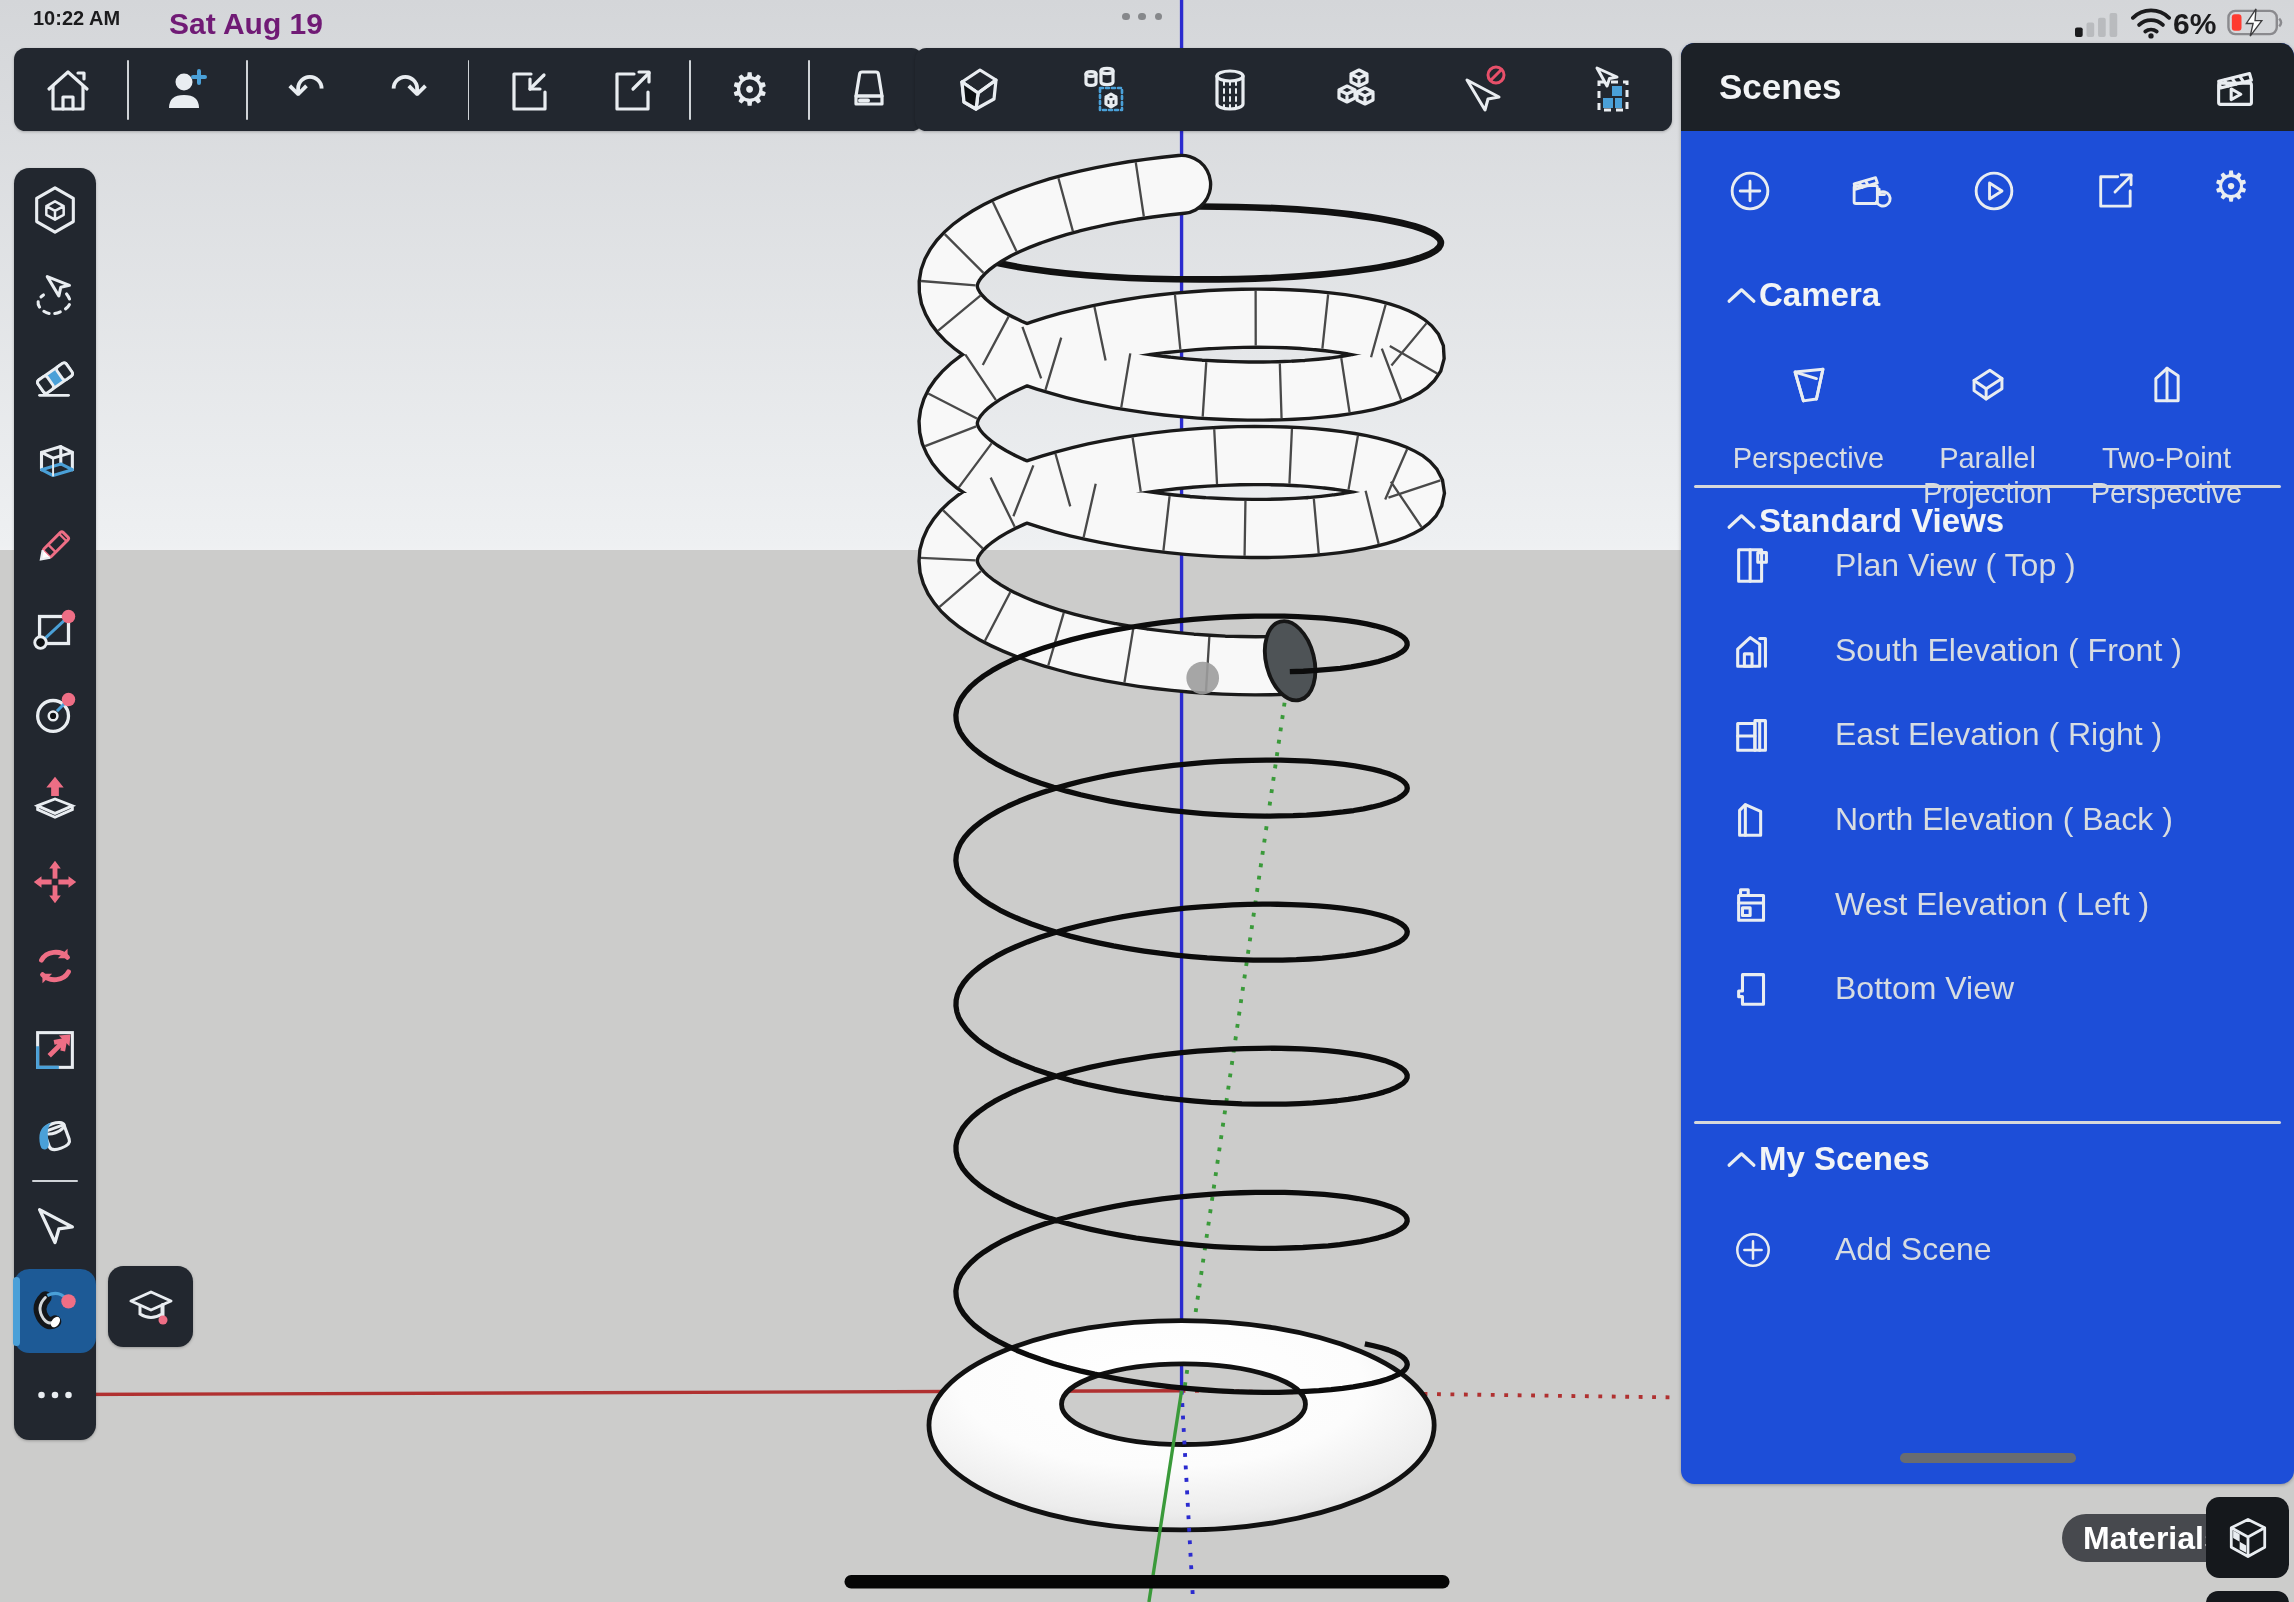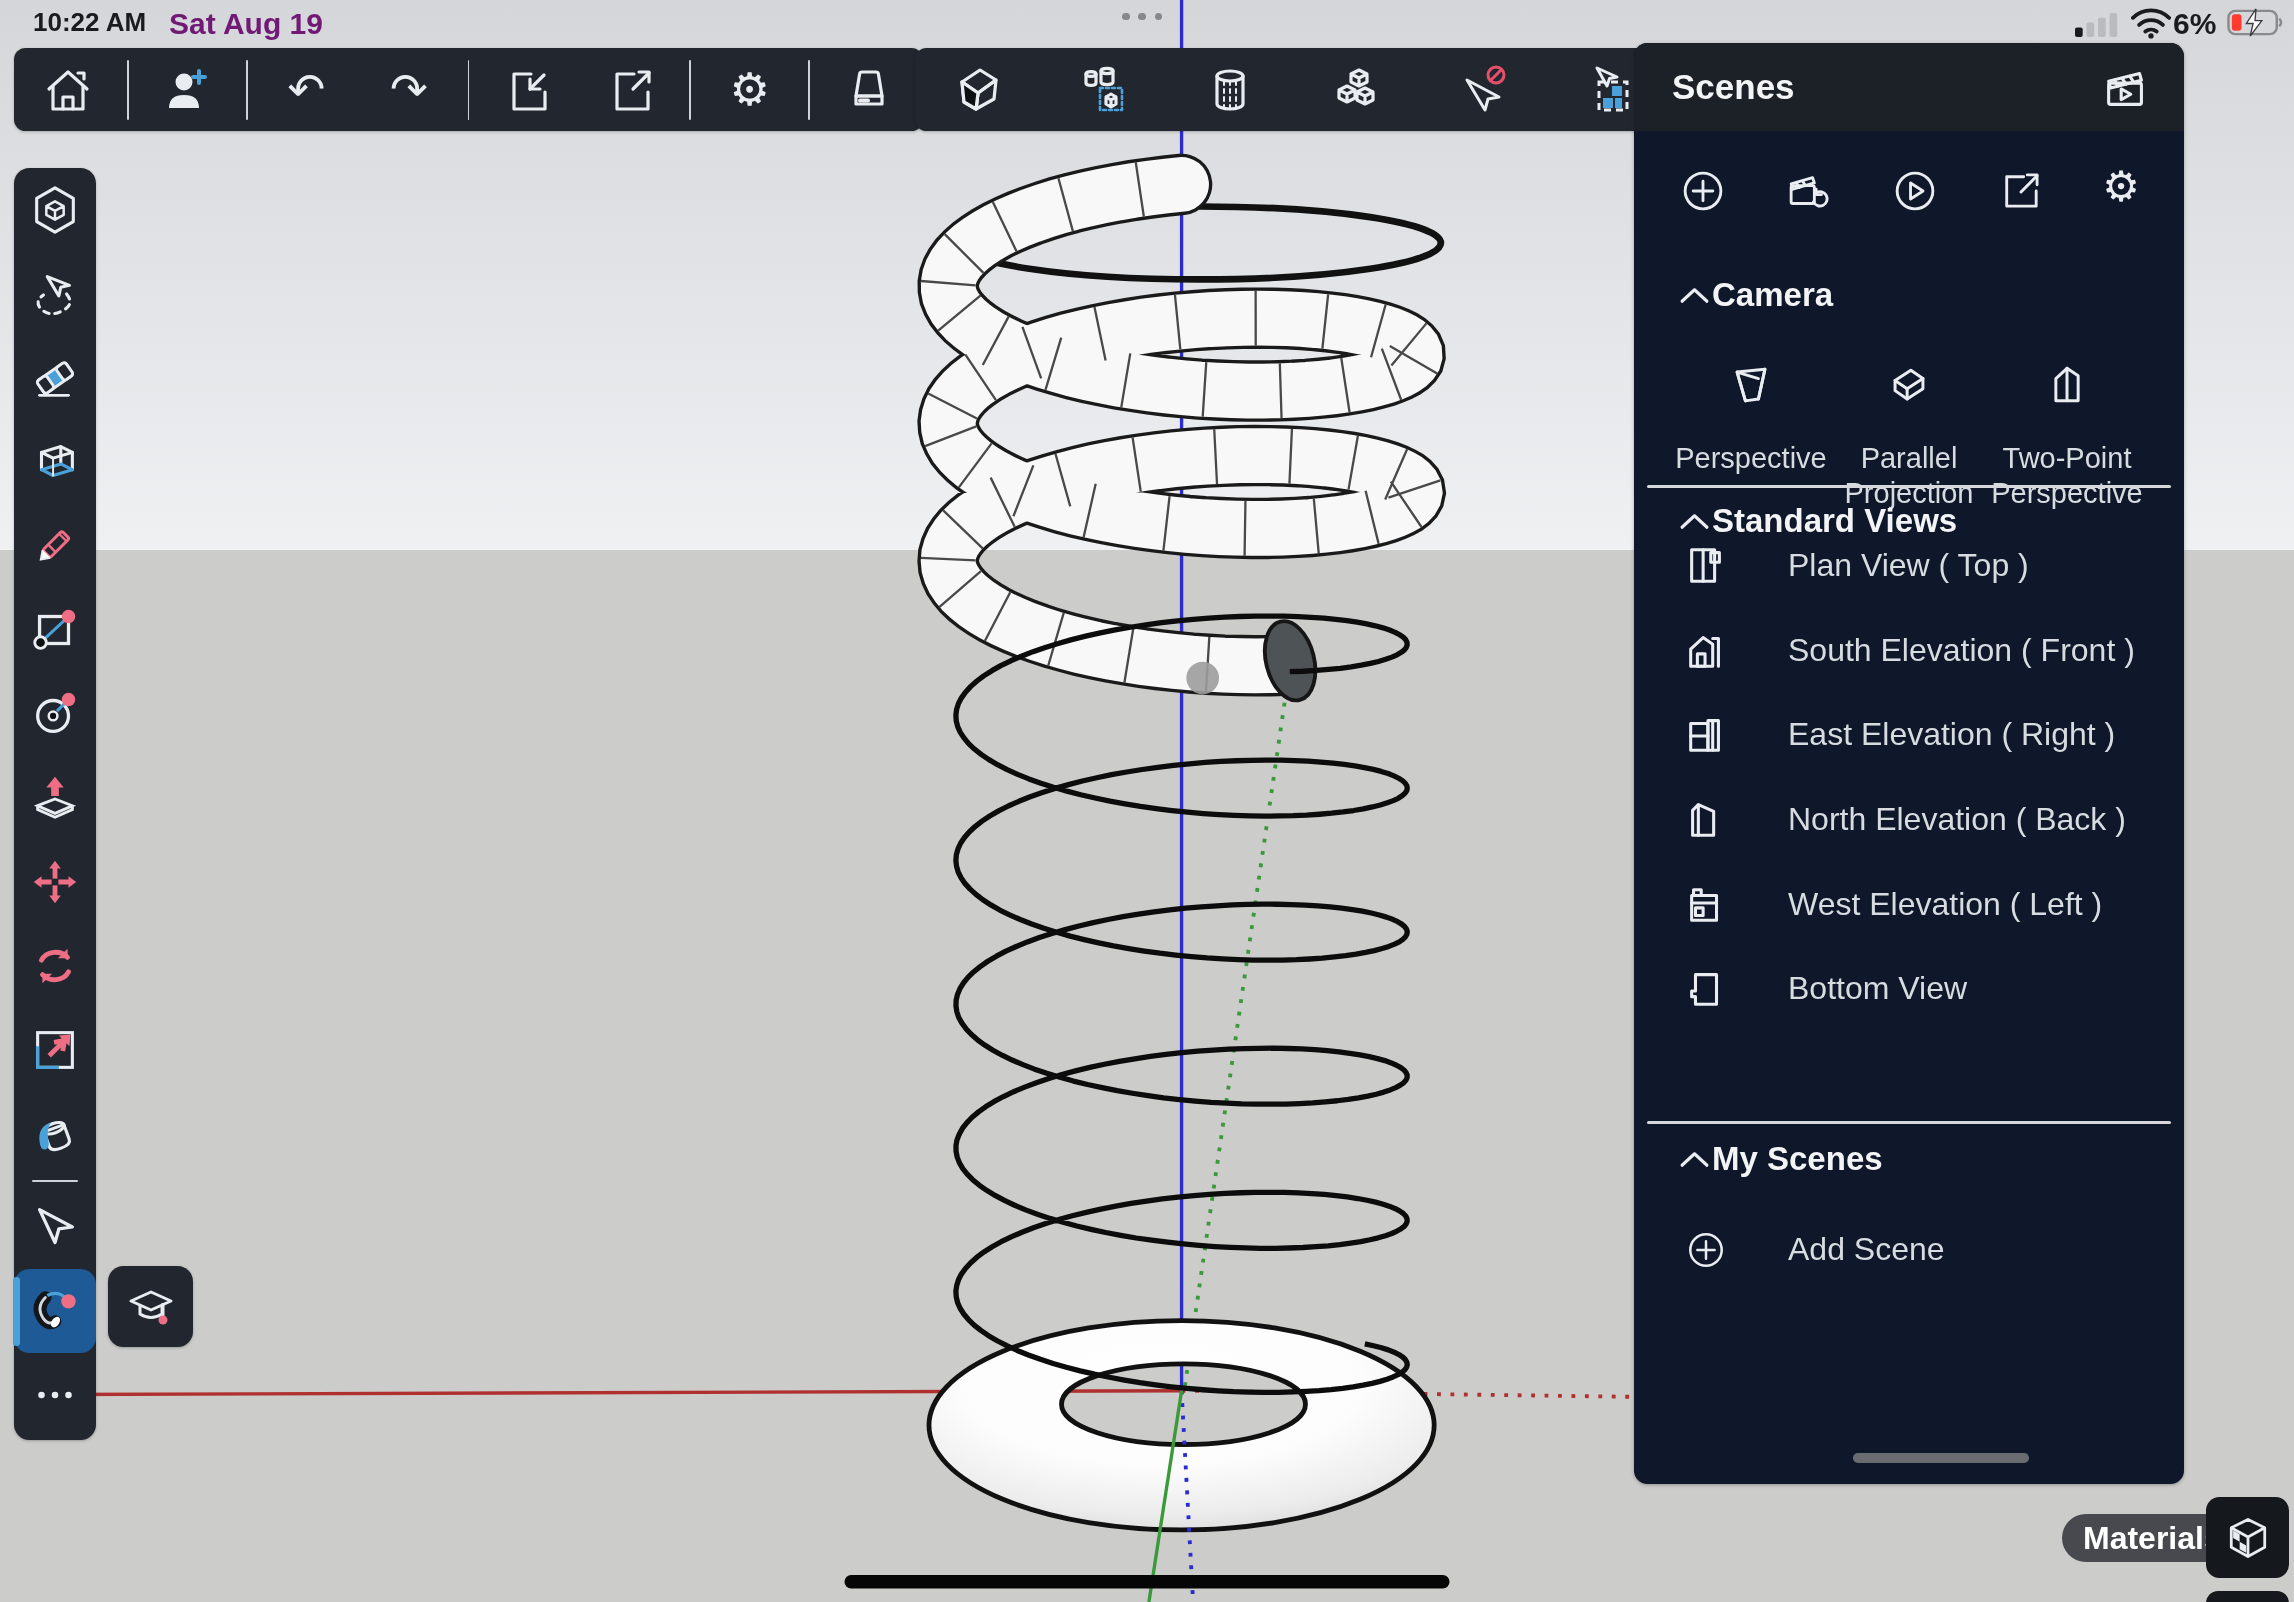--- a/index.html
+++ b/index.html
@@ -7,21 +7,21 @@
     width:2294px;height:1602px;position:relative;overflow:hidden;
     font-family:"Liberation Sans","DejaVu Sans",sans-serif;
     background:linear-gradient(#d4d6d9 0%,#eef0f2 34%,#f0f1f3 34.4%);
     -webkit-font-smoothing:antialiased;
   }
   .ground{position:absolute;left:0;top:550px;width:2294px;height:1052px;background:#cccccb;}
   #model-canvas{position:absolute;left:0;top:0;}
 
   
   .statusbar{position:absolute;left:0;top:0;width:2294px;height:42px;color:#1b1b1d;}
-  .st-time{position:absolute;left:33px;top:6.7px;font-size:26px;font-weight:700;}
+  .st-time{position:absolute;left:33px;top:6.7px;font-size:20px;font-weight:700;}
   .st-date{position:absolute;left:169px;top:6.7px;font-size:30px;font-weight:600;color:#701a75;}
   .st-batt-label{position:absolute;left:2173px;top:6.7px;font-size:30px;font-weight:600;}
   .mt-dots{position:absolute;left:1122px;top:12.5px;display:flex;gap:8.6px;}
   .mt-dots i{width:7.7px;height:7.7px;border-radius:50%;background:#86888b;}
 
   
   .bar{position:absolute;background:#22272f;border-radius:11.5px;display:flex;align-items:center;box-shadow:0 1px 2.9px rgba(0,0,0,.25);}
   .toolbar-main{left:14.4px;top:48px;width:889px;height:83px;padding:0 9.6px;justify-content:space-between;}
   .toolbar-mode{left:915px;top:48px;width:757px;height:83px;justify-content:space-around;}
   .tb-sep{width:1.9px;height:60px;background:#cfd3d7;border-radius:1px;flex:0 0 auto;}
@@ -34,21 +34,21 @@
   .toolrail{position:absolute;left:14.4px;top:168px;width:82px;height:1272px;background:#22272f;border-radius:15.4px;
     display:flex;flex-direction:column;align-items:center;box-shadow:0 1px 2.9px rgba(0,0,0,.25);}
   .tool{width:82px;height:84px;display:flex;align-items:center;justify-content:center;position:relative;flex:0 0 auto;}
   .tool.active{background:#1d5a96;border-radius:15.4px;}
   .tool.active::before{content:"";position:absolute;left:-1.9px;top:7.7px;bottom:7.7px;width:7.7px;background:#4aa0d8;border-radius:4.8px;}
   .rail-sep{width:46px;height:1.9px;background:#cfd3d7;margin:3.8px 0;border-radius:1px;flex:0 0 auto;}
   .edu-fab{position:absolute;left:108px;top:1266px;width:85px;height:81px;background:#22272f;border-radius:15.4px;
     display:flex;align-items:center;justify-content:center;box-shadow:0 1px 2.9px rgba(0,0,0,.25);}
 
   
-  .scenes-panel{position:absolute;left:1634px;top:43px;width:550px;height:1441px;background:#0f172a;border-radius:13.4px;
+  .scenes-panel{position:absolute;left:1681px;top:43px;width:613px;height:1441px;background:#1d4ed8;border-radius:13.4px;
     box-shadow:0 1px 3.8px rgba(0,0,0,.3);overflow:hidden;}
   .sp-header{position:absolute;left:0;top:0;width:100%;height:88px;background:#1c2127;display:flex;align-items:center;}
   .sp-title{margin-left:38px;font-size:35px;font-weight:700;color:#f2f4f6;}
   .sp-header-icon{position:absolute;right:31px;top:17.3px;}
   .sp-actions{position:absolute;left:0;top:123px;width:100%;display:flex;justify-content:space-between;padding:0 44px;box-sizing:border-box;}
   .sec-head{position:absolute;display:flex;align-items:center;color:#f2f4f6;font-size:33px;font-weight:700;}
   .cam-opts{position:absolute;left:0;top:317px;width:100%;display:flex;justify-content:space-between;padding:0 38px;box-sizing:border-box;}
   .cam-opt{width:183px;display:flex;flex-direction:column;align-items:center;gap:29px;color:#d7dce1;font-size:29px;text-align:center;line-height:1.2;}
   .sp-div{position:absolute;left:13.4px;right:13.4px;height:2.9px;background:#d6d8db;border-radius:1.9px;}
   .sv-item{position:absolute;left:0;width:100%;height:85px;display:flex;align-items:center;}

